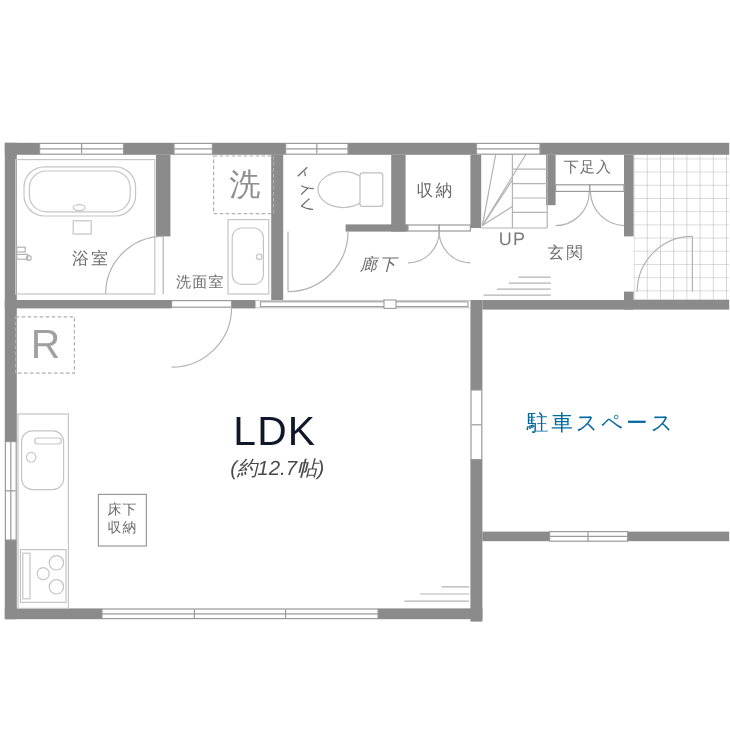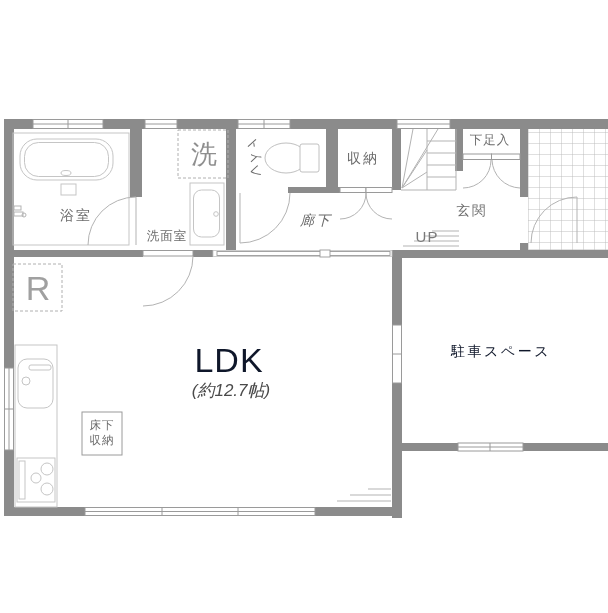--- a/index.html
+++ b/index.html
@@ -15,28 +15,28 @@
   }
   .lbl-bathroom{left:76px;top:216px;font-size:14px;font-family:Liberation Mono, monospace;}
   .lbl-washer{left:204px;top:154px;font-size:26px;color:#8f8f8f;letter-spacing:0;}
   .lbl-washroom{left:167px;top:196px;font-size:12.5px;letter-spacing:1px;margin-top:40px;}
   .toilet-ch{position:absolute;font-size:13px;color:#6b6b6b;transform:translate(-50%,-50%) rotate(47deg);}
   .toilet-ch.c0{left:253px;top:144px;}
   .toilet-ch.c1{left:255px;top:158px;}
   .toilet-ch.c2{left:257px;top:172px;}
   .lbl-storage{left:363px;top:159px;font-size:14px;}
   .lbl-hallway{left:316px;top:221px;font-size:14px;font-style:italic;}
-  .lbl-up{left:427px;top:200px;font-size:15px;color:#7a7a7a;letter-spacing:1px;margin-top:36px;}
+  .lbl-up{left:427px;top:200px;font-size:15px;color:#7a7a7a;letter-spacing:1px;}
   .lbl-shoe{left:490px;top:140px;font-size:12.5px;letter-spacing:1px;}
   .lbl-entrance{left:472px;top:211px;font-size:13.5px;}
   .lbl-refrigerator{left:38px;top:288px;font-size:34px;color:#a0a0a0;letter-spacing:0;}
   .lbl-floorstorage{left:102px;top:433px;font-size:11.5px;line-height:1.3;text-align:left;letter-spacing:1px;transform:translate(-50%,-50%);position:absolute;color:#6b6b6b;}
   .lbl-ldk{left:229px;top:360px;font-size:34px;color:#0f172a;letter-spacing:1px;}
   .lbl-ldksize{left:231px;top:390px;font-size:17px;color:#4a4a4a;letter-spacing:0;font-style:italic;}
-  .lbl-parking{left:501px;top:352px;font-size:14px;color:#0f172a;letter-spacing:2.5px;}
+  .lbl-parking{left:501px;top:352px;font-size:18px;color:#0369a1;letter-spacing:2.5px;}
 </style>
 </head>
 <body>
 
 <div id="plan">
 
   <svg width="608" height="613" viewBox="0 0 608 613">
 
     <defs>
       <pattern id="tile" width="11" height="11" patternUnits="userSpaceOnUse">

